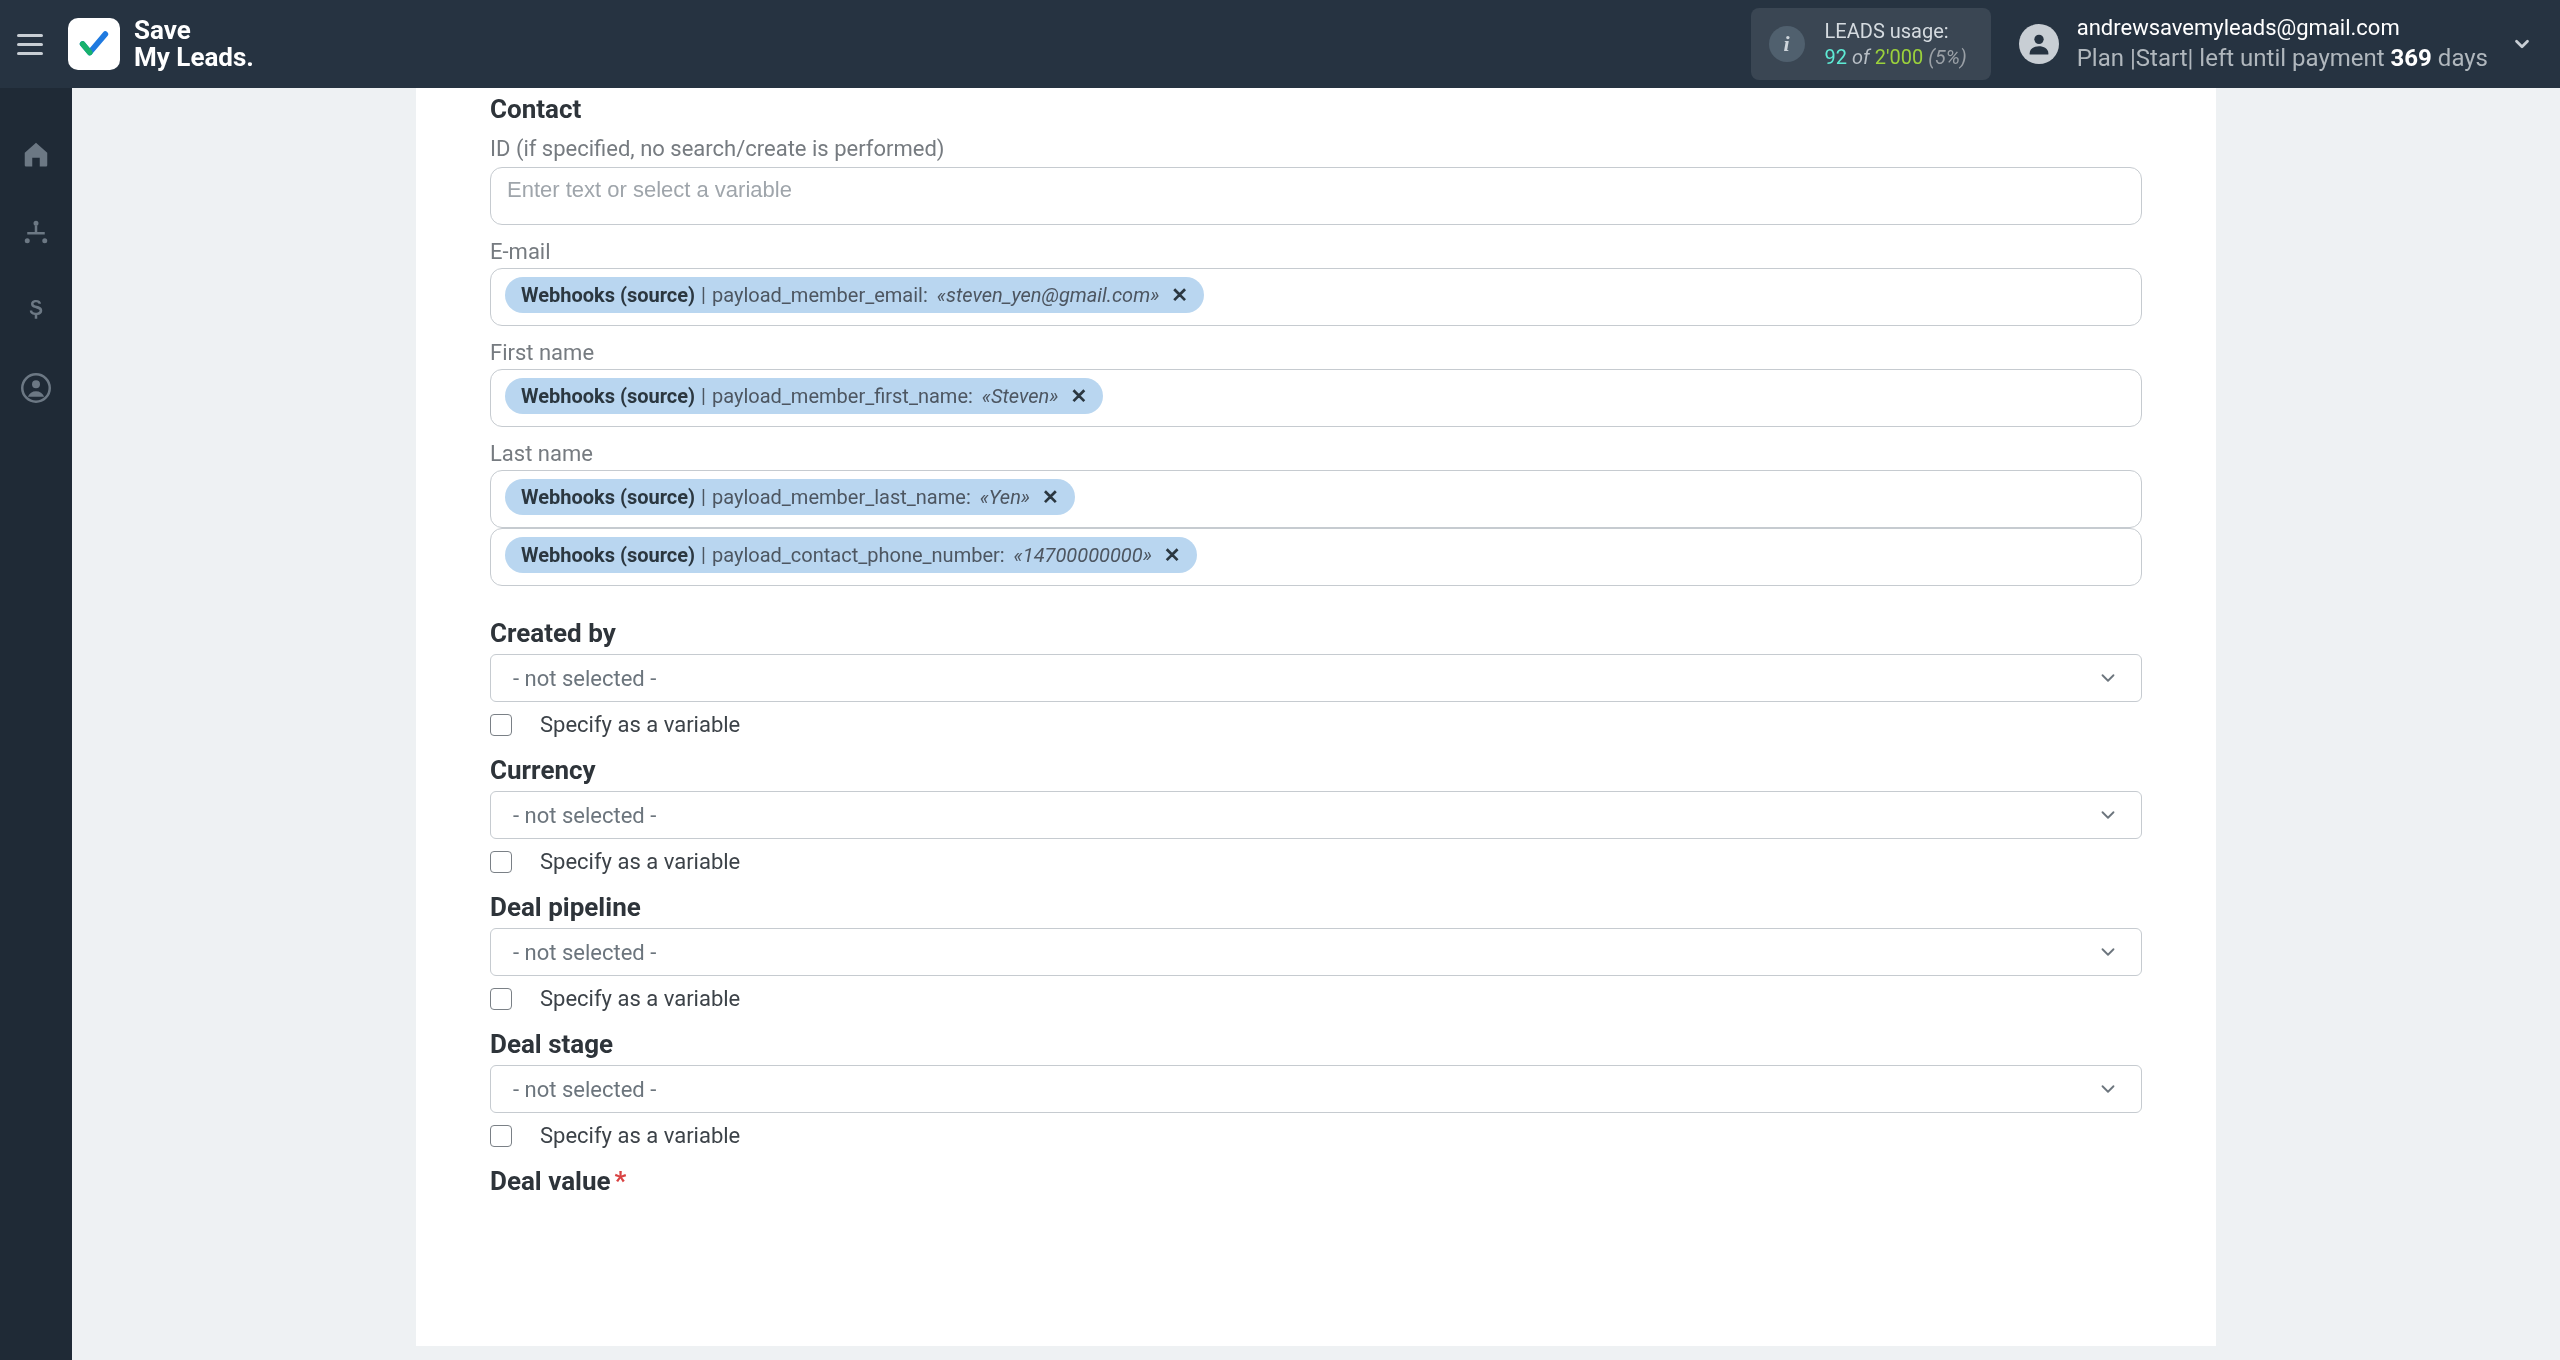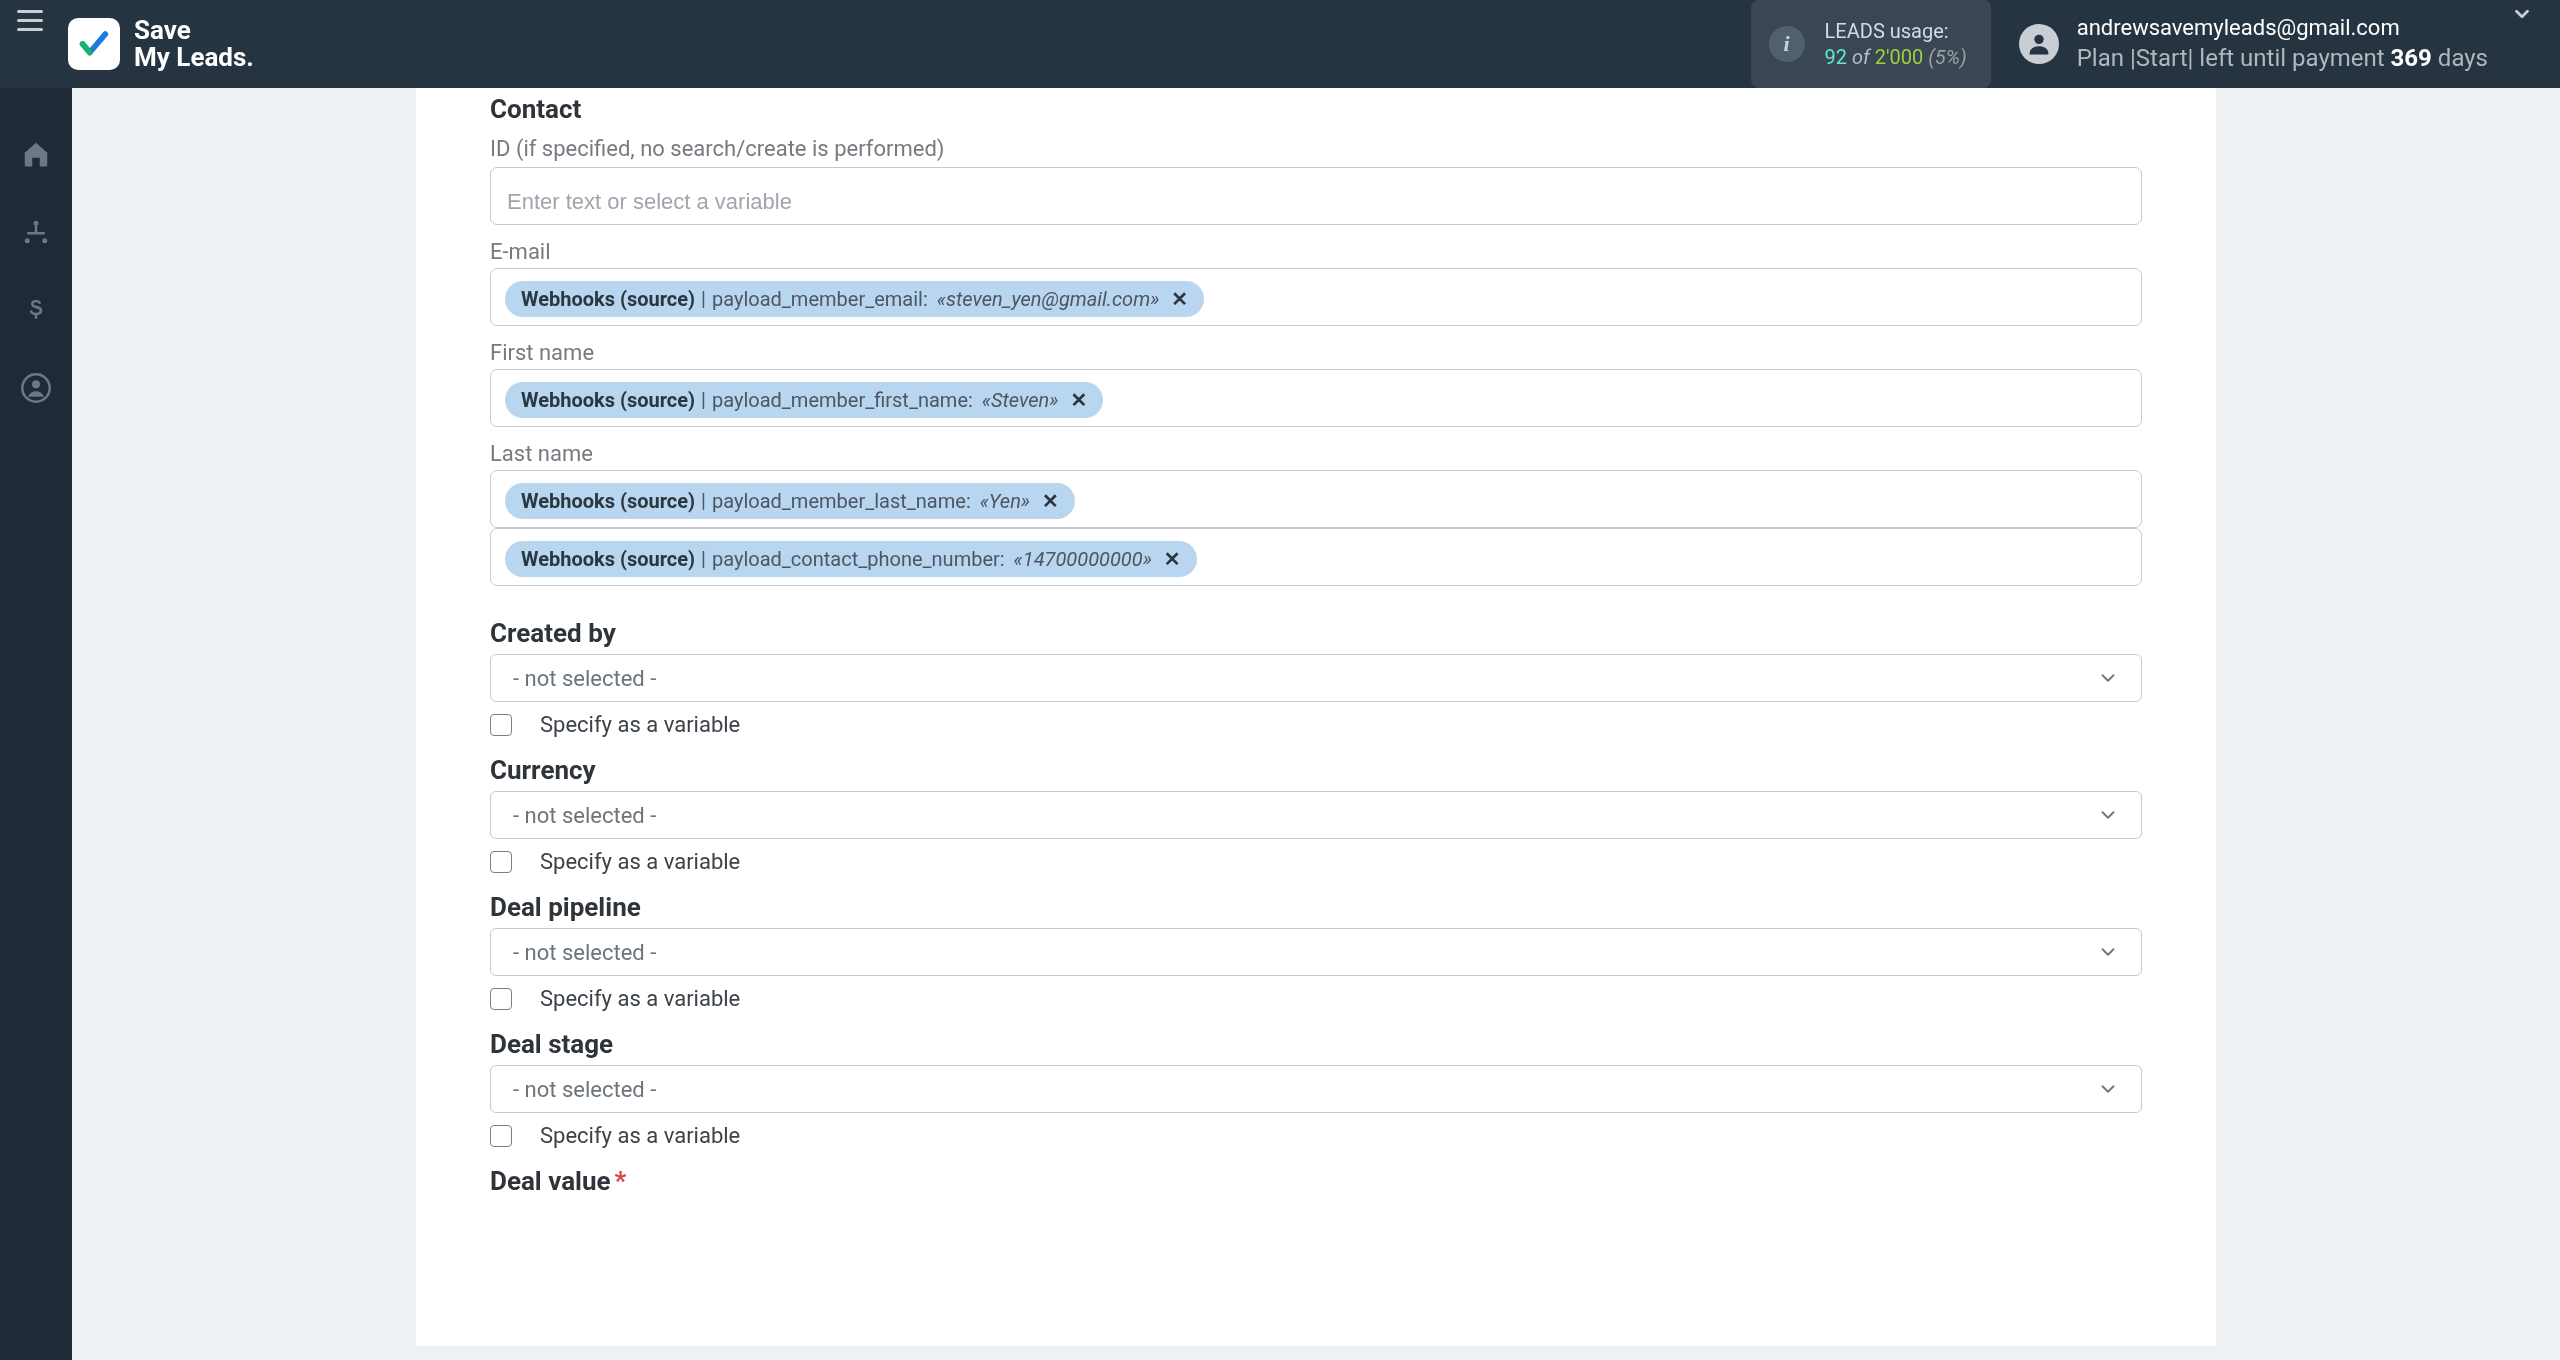--- a/index.html
+++ b/index.html
@@ -30,20 +30,21 @@
     height:1360px;
     overflow:hidden;
     position:relative;
   }
 
   
   .topbar{
     height:88px;
     background:var(--navy);
     display:flex;
+    align-items:center;
     padding:0 24px 0 10px;
     color:#fff;
     position:relative;
     z-index:2;
   }
   .hamburger{
     width:40px;height:40px;
     display:flex;flex-direction:column;justify-content:center;align-items:center;
     gap:6px;cursor:pointer;margin-right:18px;
   }
@@ -127,22 +128,22 @@
   .section-caption{
     font-size:22px;color:var(--text-muted);margin:12px 0 6px;
   }
   .field-label{
     font-size:22px;color:var(--text-muted);margin:14px 0 4px;
   }
   .req{color:var(--red);margin-left:4px;}
 
   
   .input-box{
-    border:1px solid var(--input-border);border-radius:7px;
-    min-height:58px;display:flex;align-items:flex-end;
+    border:1px solid var(--input-border);border-radius:12px;
+    min-height:58px;display:flex;align-items:flex-start;
     padding:8px 14px;background:#fff;
   }
   .input-box input{
     border:none;outline:none;font-size:22px;width:100%;
     color:var(--text);
   }
   .input-box input::placeholder{color:#9fa5ab;}
 
   
   .token{

